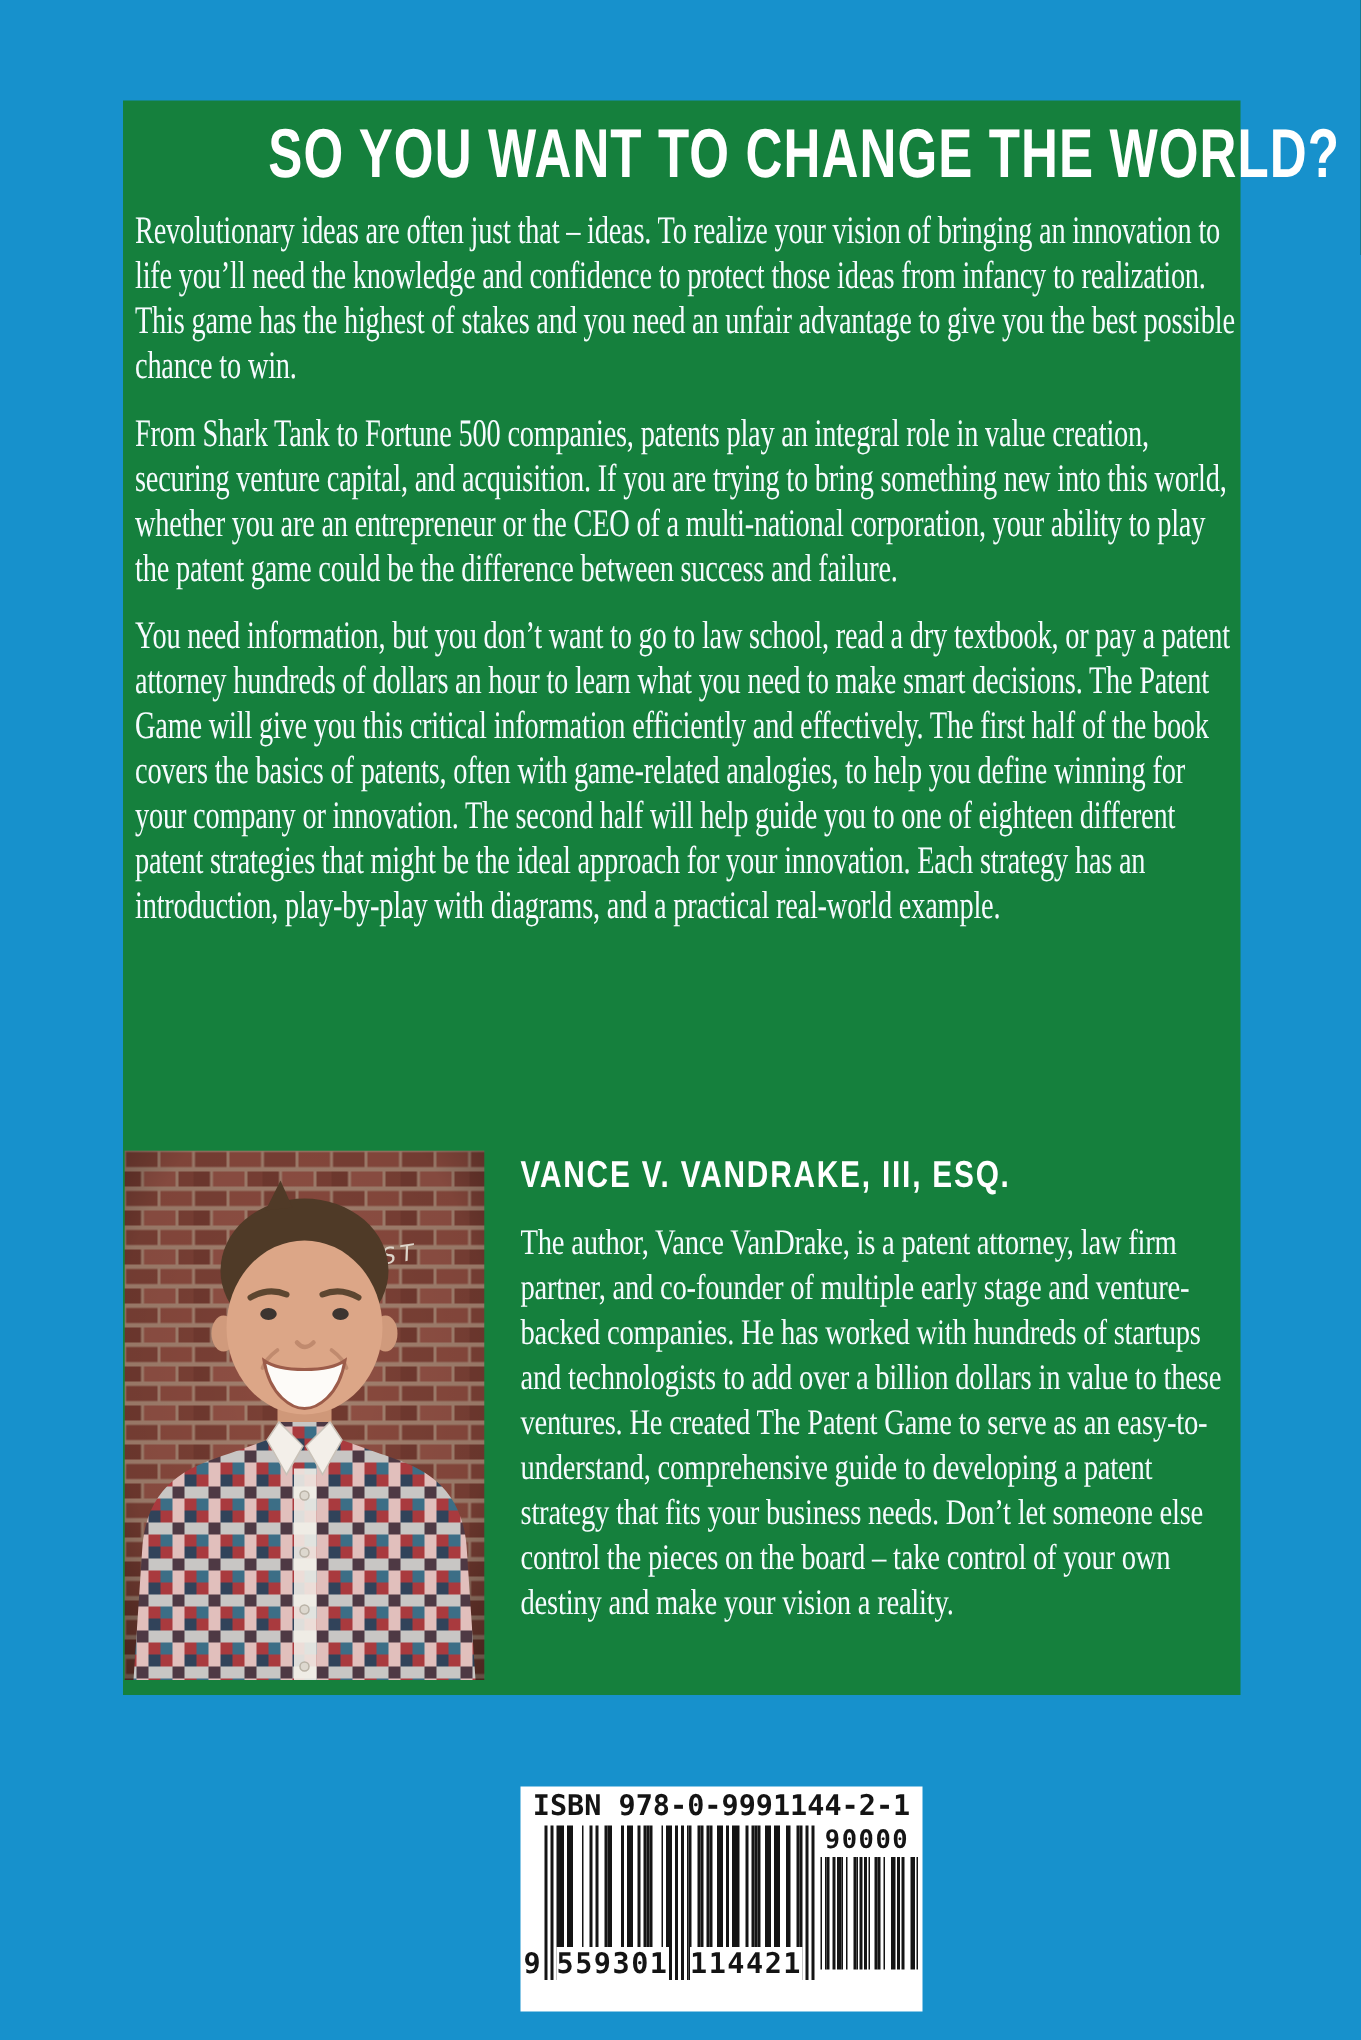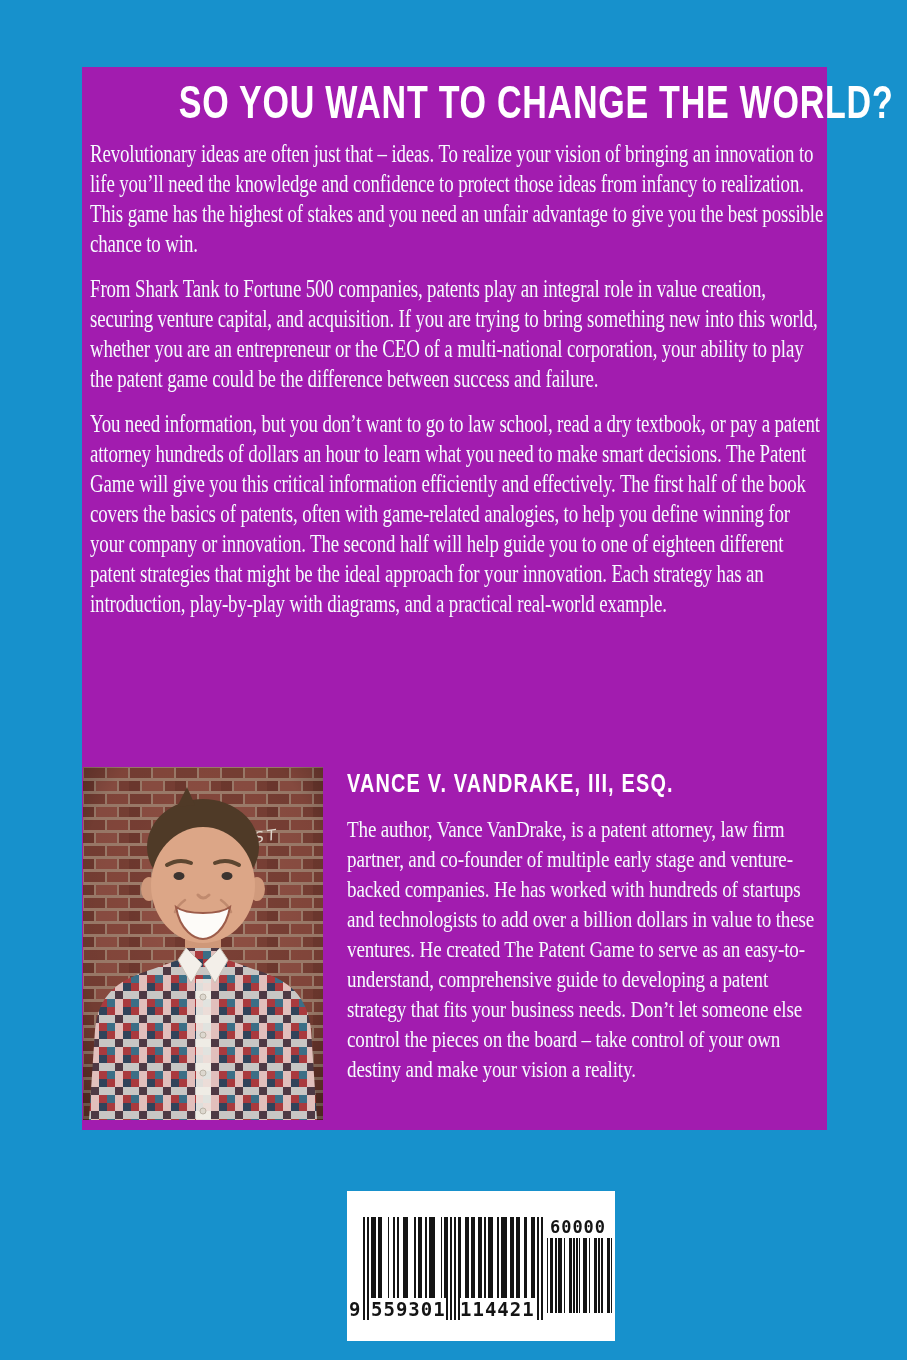--- a/index.html
+++ b/index.html
@@ -62,21 +62,21 @@
     letter-spacing:1px;font-weight:bold;line-height:22px;
   }
   .d-left{left:2px;}
   .d-g1{left:24px;}
   .d-g2{left:113px;}
 </style>
 </head>
 <body>
 
 <div class="page" style="background: rgb(23, 145, 204);">
-  <div class="panel" style="background: #a21caf;">
+  <div class="panel" style="background: #15803d;">
 
     <h1 class="title">SO YOU WANT TO CHANGE THE WORLD?</h1>
 
     <div class="copy">
       <p>Revolutionary ideas are often just that – ideas. To realize your vision of bringing an innovation to life you’ll need the knowledge and confidence to protect those ideas from infancy to realization. This game has the highest of stakes and you need an unfair advantage to give you the best possible chance to win.</p>
       <p>From Shark Tank to Fortune 500 companies, patents play an integral role in value creation, securing venture capital, and acquisition. If you are trying to bring something new into this world, whether you are an entrepreneur or the CEO of a multi-national corporation, your ability to play the patent game could be the difference between success and failure.</p>
       <p>You need information, but you don’t want to go to law school, read a dry textbook, or pay a patent attorney hundreds of dollars an hour to learn what you need to make smart decisions. The Patent Game will give you this critical information efficiently and effectively. The first half of the book covers the basics of patents, often with game-related analogies, to help you define winning for your company or innovation. The second half will help guide you to one of eighteen different patent strategies that might be the ideal approach for your innovation. Each strategy has an introduction, play-by-play with diagrams, and a practical real-world example.</p>
     </div>
 
     <svg class="author-photo" viewBox="0 0 240 353" xmlns="http://www.w3.org/2000/svg">
@@ -134,20 +134,21 @@
       <path d="M137,181 L145,193 L132,216 L121,197 Z" fill="#f3efe9" stroke="#c9c2b8"></path>
     </svg>
 
     <div class="author-col">
       <h2 class="author-name">VANCE V. VANDRAKE, III, ESQ.</h2>
       <p class="author-bio">The author, Vance VanDrake, is a patent attorney, law firm partner, and co-founder of multiple early stage and venture-backed companies. He has worked with hundreds of startups and technologists to add over a billion dollars in value to these ventures. He created The Patent Game to serve as an easy-to-understand, comprehensive guide to developing a patent strategy that fits your business needs. Don’t let someone else control the pieces on the board – take control of your own destiny and make your vision a reality.</p>
     </div>
   </div>
 
   <div class="barcode" style="background: rgb(255, 255, 255);">
+    <div class="isbn-line">ISBN 978-0-9991144-2-1</div>
     <div class="main-bars" id="main-bars">
         <div style="width: 1.9px; height: 103px; background: rgb(20, 20, 20);"></div>
         <div style="width: 1.9px; height: 103px; background: transparent;"></div>
         <div style="width: 1.9px; height: 103px; background: rgb(20, 20, 20);"></div>
         <div style="width: 1.9px; height: 103px; background: transparent;"></div>
         <div style="width: 1.9px; height: 103px; background: rgb(20, 20, 20);"></div>
         <div style="width: 1.9px; height: 103px; background: rgb(20, 20, 20);"></div>
         <div style="width: 1.9px; height: 103px; background: rgb(20, 20, 20);"></div>
         <div style="width: 1.9px; height: 103px; background: transparent;"></div>
         <div style="width: 1.9px; height: 103px; background: rgb(20, 20, 20);"></div>
@@ -231,21 +232,21 @@
         <div style="width: 1.9px; height: 103px; background: rgb(20, 20, 20);"></div>
         <div style="width: 1.9px; height: 103px; background: transparent;"></div>
         <div style="width: 1.9px; height: 103px; background: transparent;"></div>
         <div style="width: 1.9px; height: 103px; background: rgb(20, 20, 20);"></div>
         <div style="width: 1.9px; height: 103px; background: rgb(20, 20, 20);"></div>
         <div style="width: 1.9px; height: 103px; background: transparent;"></div>
         <div style="width: 1.9px; height: 103px; background: rgb(20, 20, 20);"></div>
         <div style="width: 1.9px; height: 103px; background: transparent;"></div>
         <div style="width: 1.9px; height: 103px; background: rgb(20, 20, 20);"></div>
       </div>
-    <div class="supp-num">60000</div>
+    <div class="supp-num">90000</div>
     <div class="supp-bars" id="supp-bars">
         <div style="width: 1.4px; height: 75px; background: rgb(20, 20, 20);"></div>
         <div style="width: 1.4px; height: 75px; background: transparent;"></div>
         <div style="width: 1.4px; height: 75px; background: rgb(20, 20, 20);"></div>
         <div style="width: 1.4px; height: 75px; background: rgb(20, 20, 20);"></div>
         <div style="width: 1.4px; height: 75px; background: transparent;"></div>
         <div style="width: 1.4px; height: 75px; background: transparent;"></div>
         <div style="width: 1.4px; height: 75px; background: rgb(20, 20, 20);"></div>
         <div style="width: 1.4px; height: 75px; background: transparent;"></div>
         <div style="width: 1.4px; height: 75px; background: rgb(20, 20, 20);"></div>

